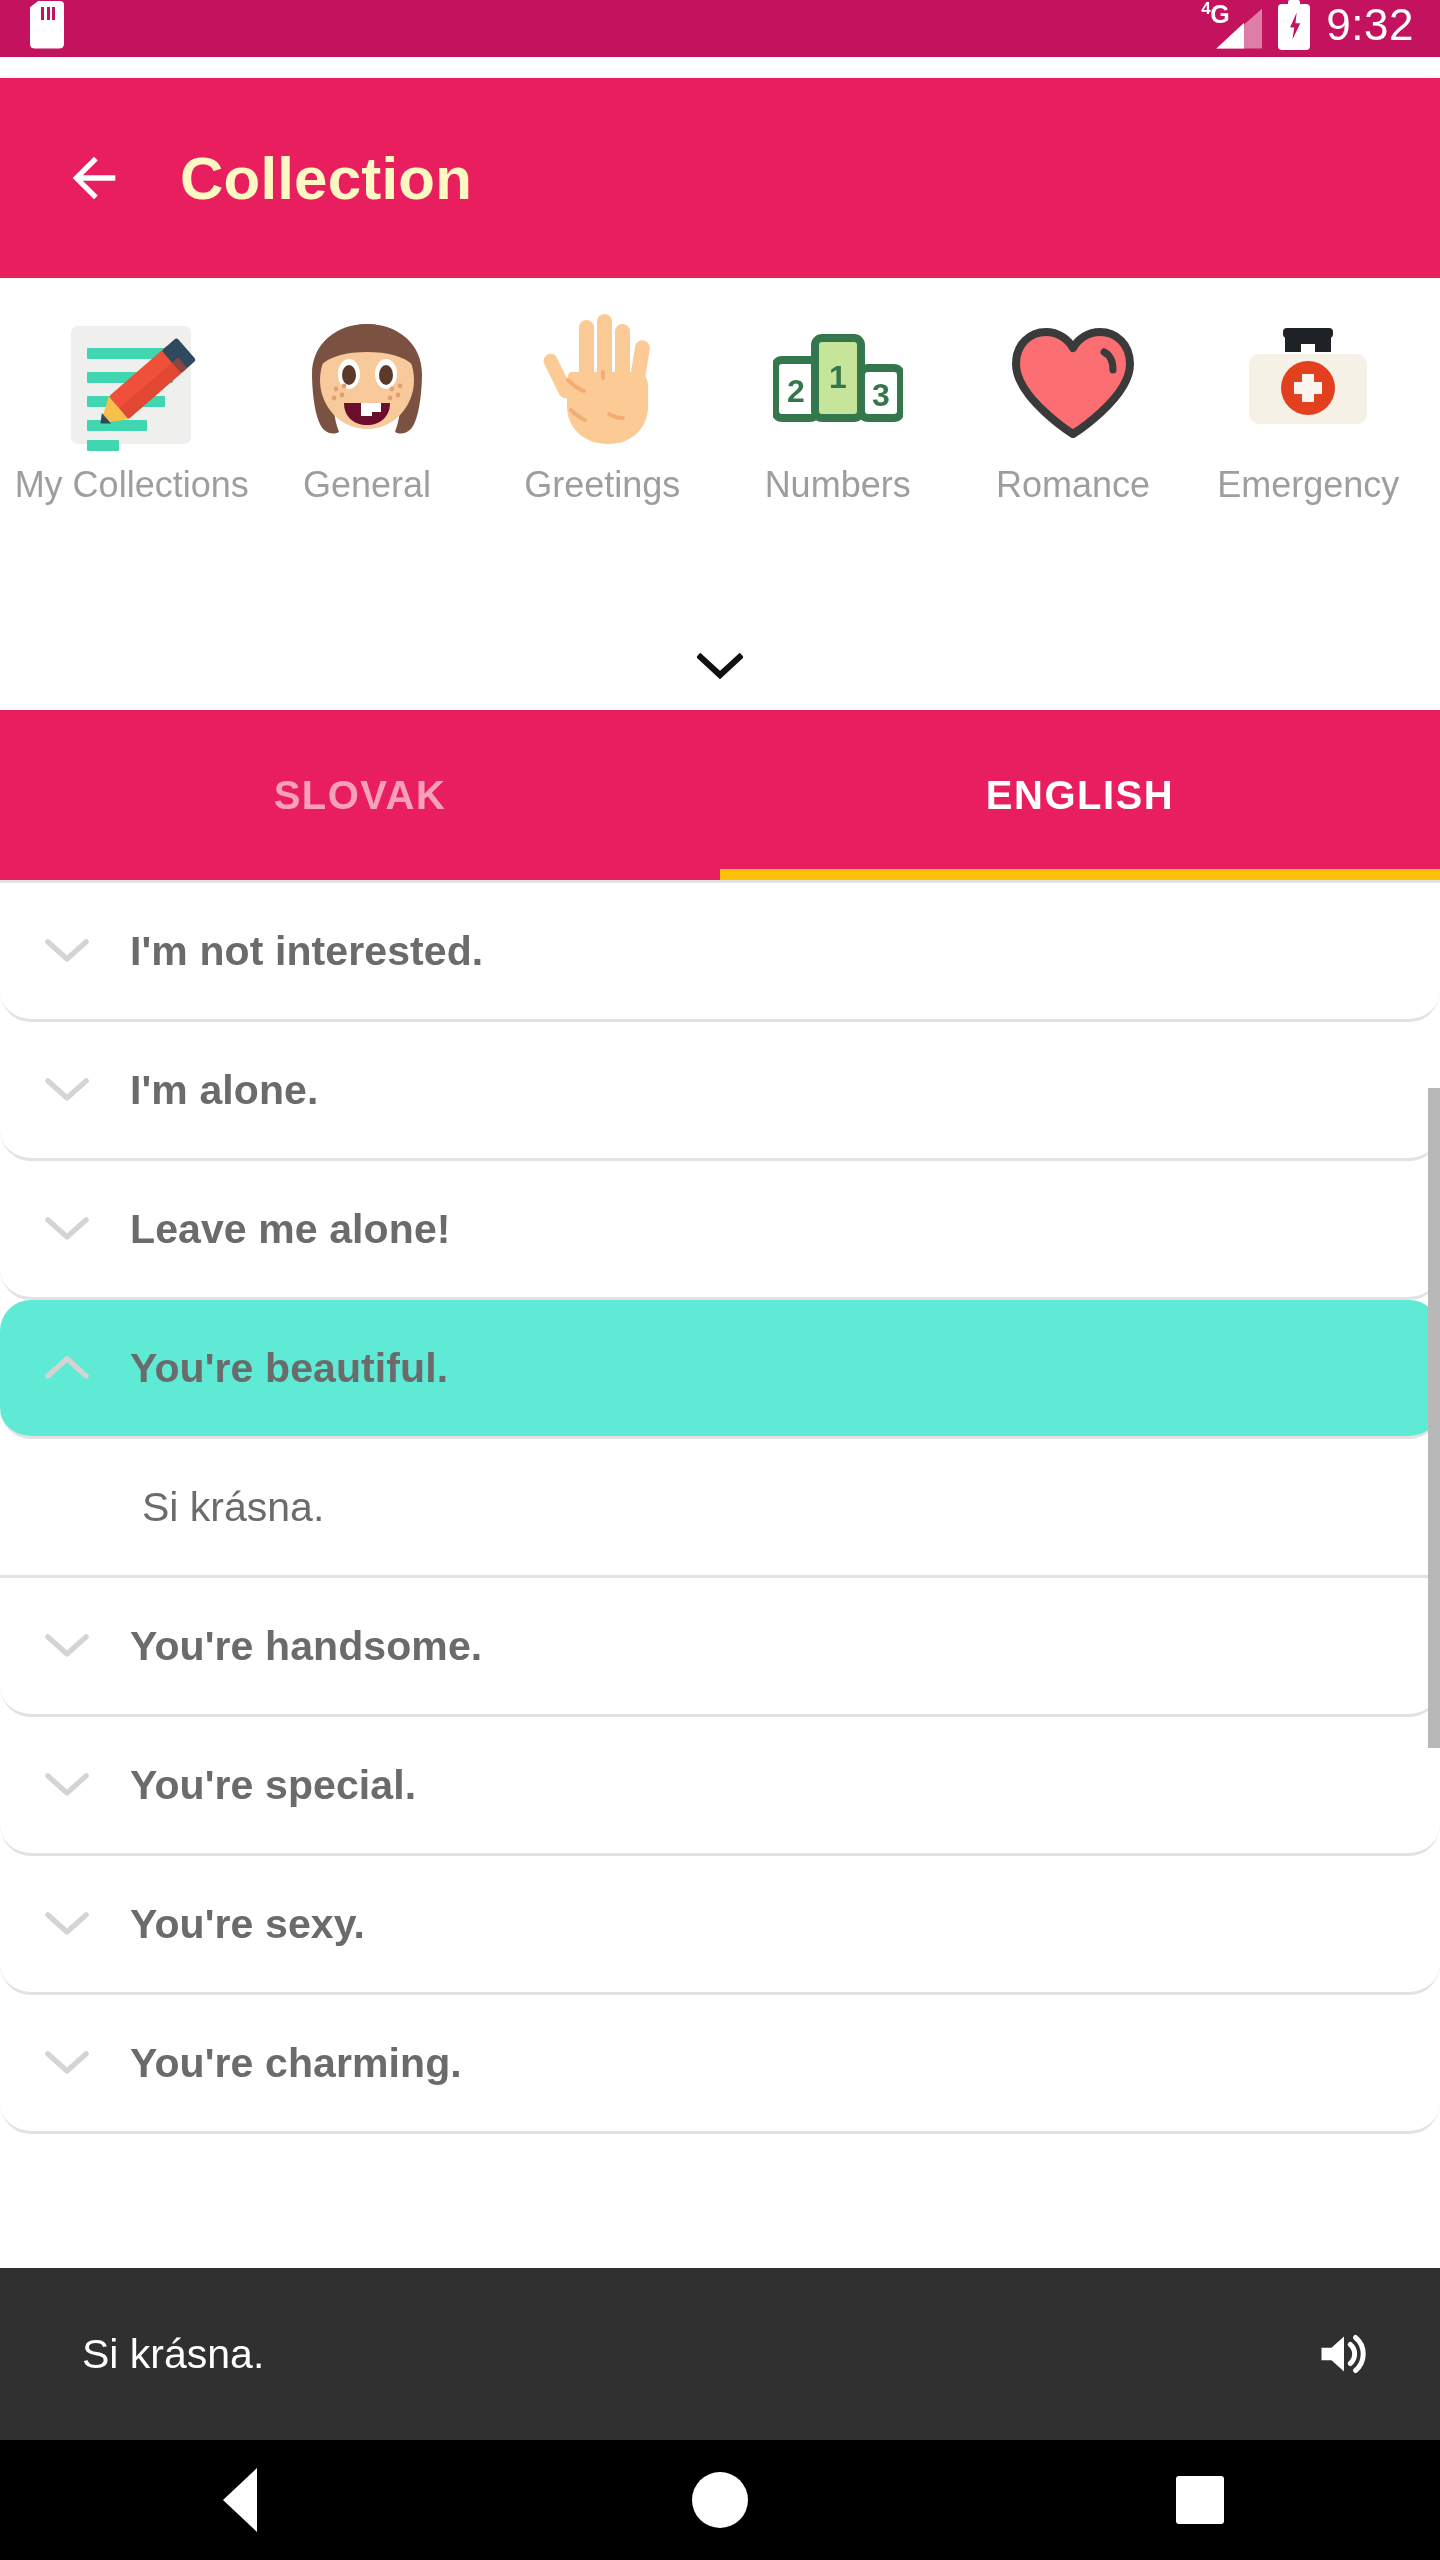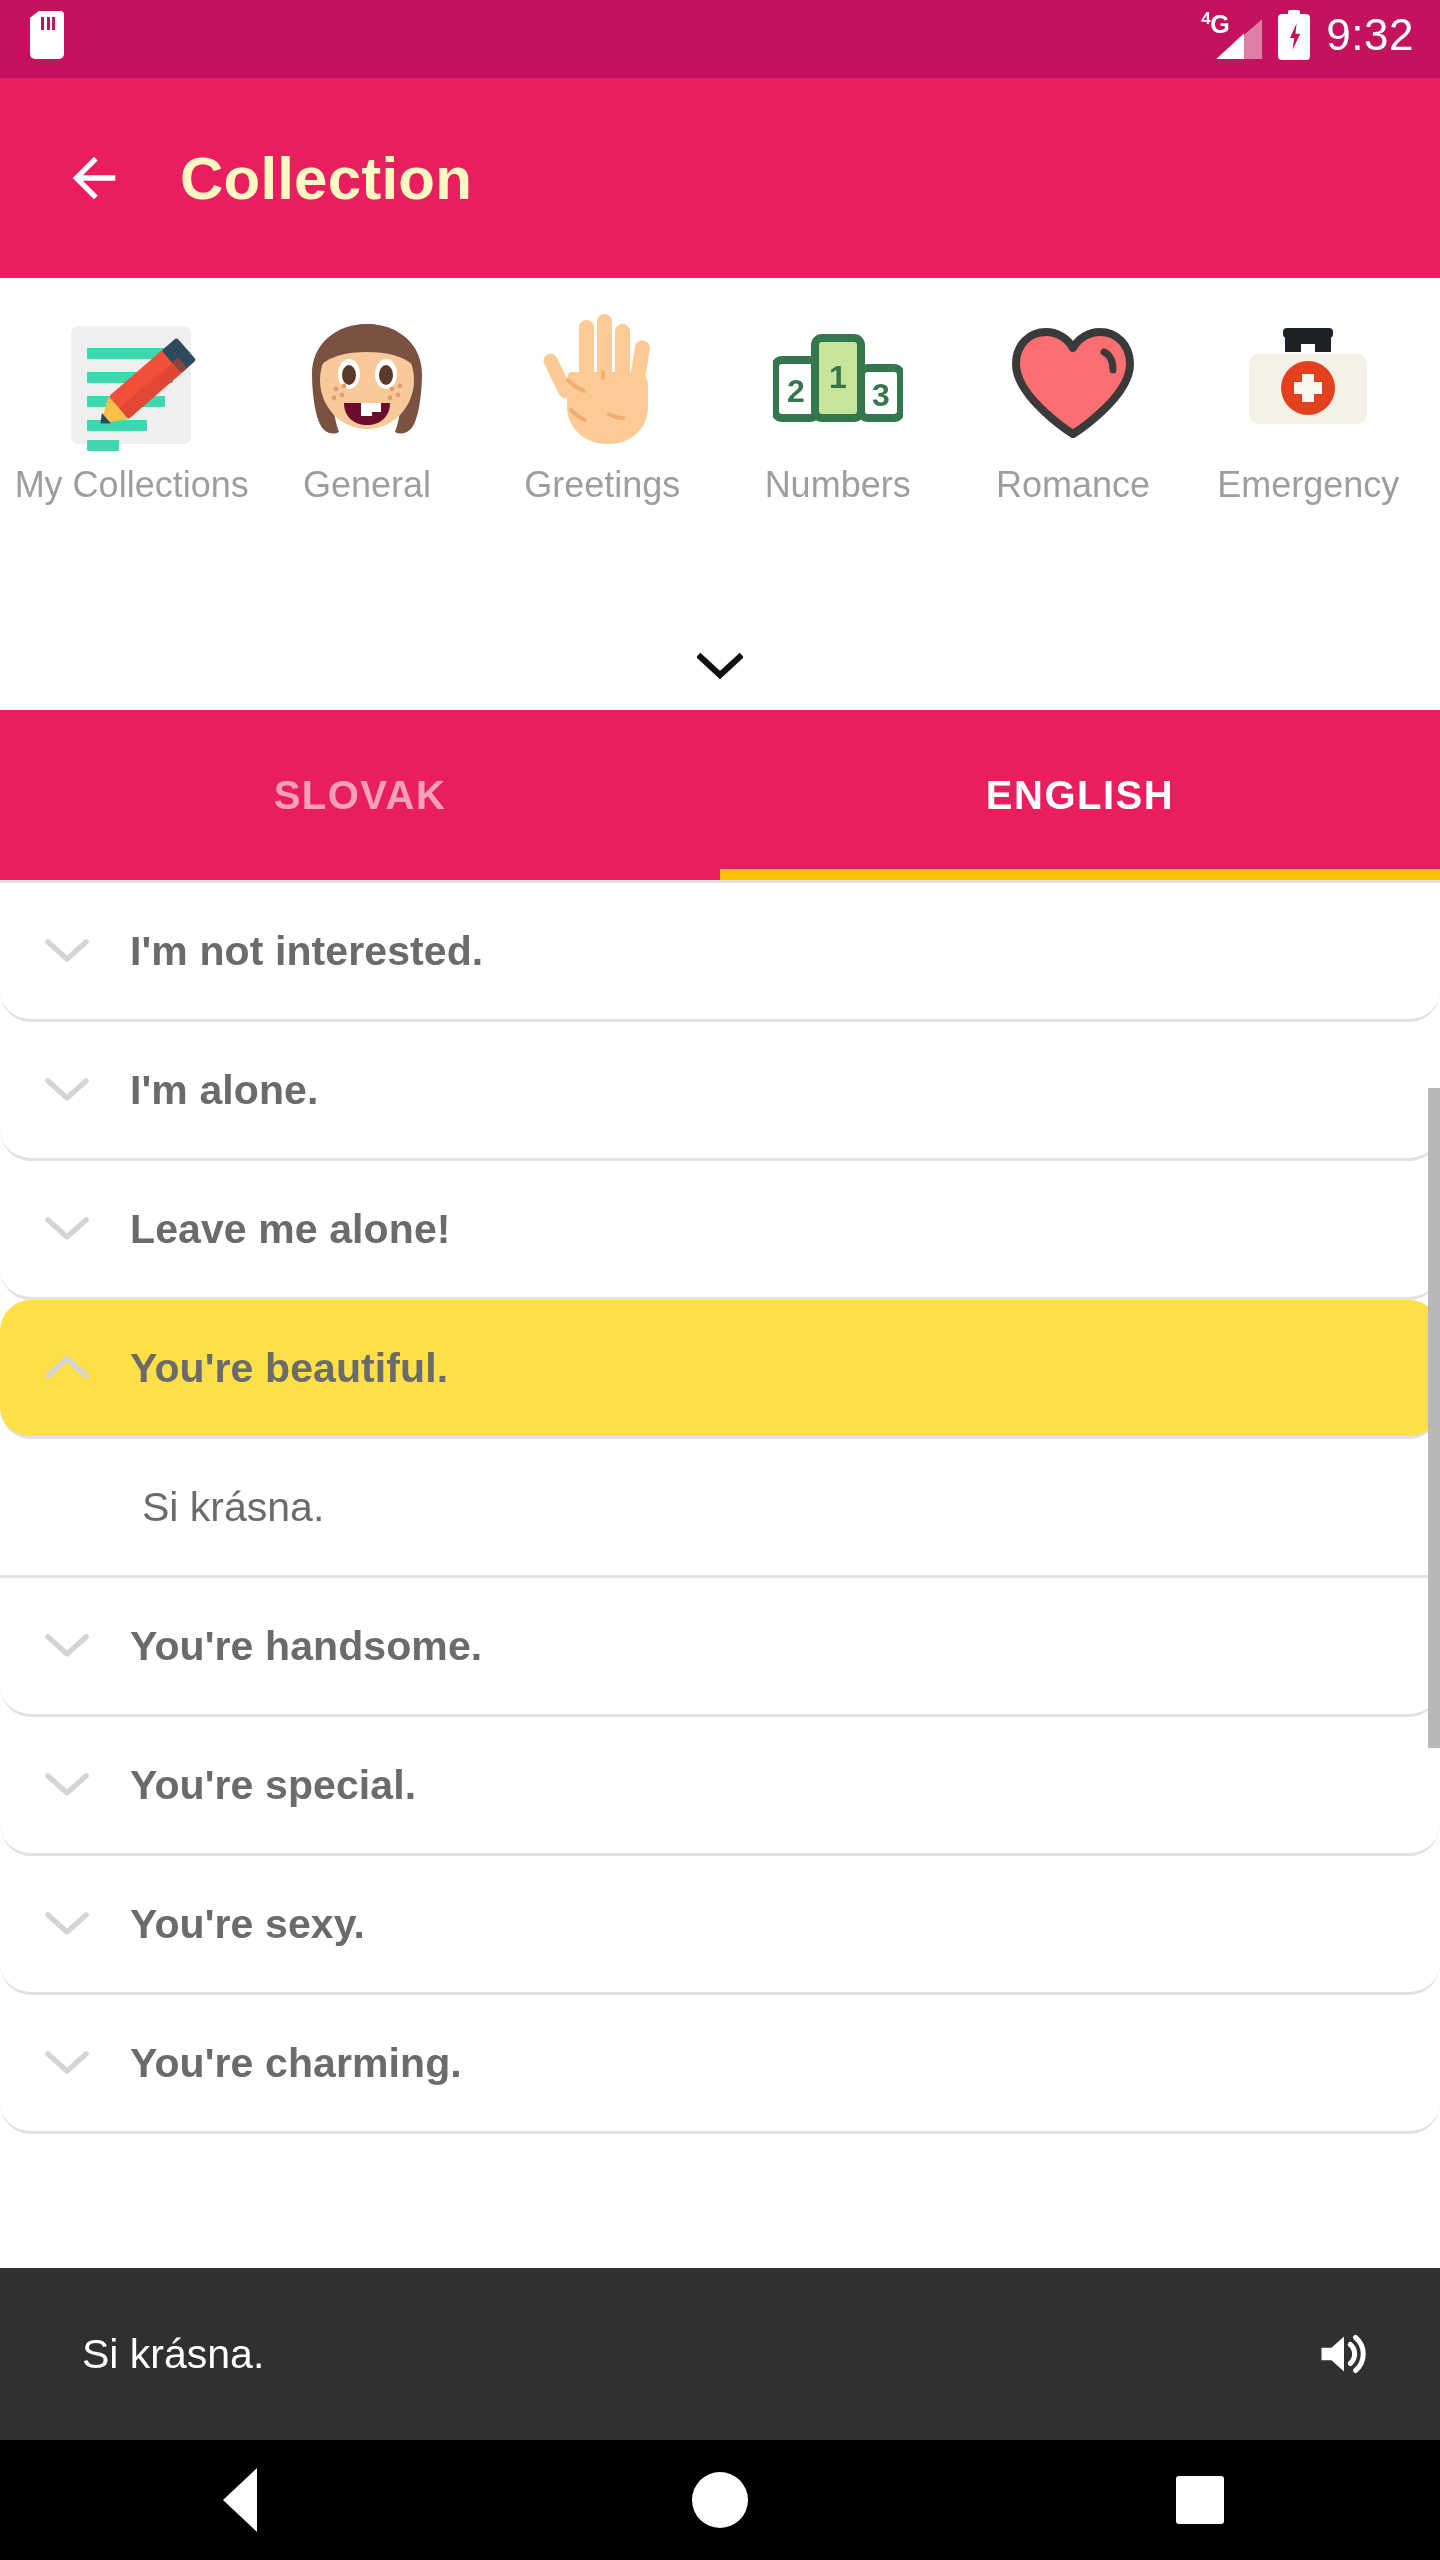--- a/index.html
+++ b/index.html
@@ -7,21 +7,21 @@
   html, body {
     width: 1440px; height: 2560px;
     background: #ffffff;
     font-family: "Liberation Sans", "DejaVu Sans", sans-serif;
     overflow: hidden;
   }
   #screen { position: relative; width: 1440px; height: 2560px; background: #fff; }
 
   
   .status-bar {
-    position: absolute; top: 0; left: 0; width: 1440px; height: 78px;
+    position: absolute; top: 0; left: 0; width: 1440px; height: 57px;
     background: #C4135E;
     display: flex; align-items: center; justify-content: space-between;
     padding: 0 26px 8px 30px;
   }
   .sd-card-icon { width: 34px; height: 48px; position: relative; }
   .sd-card-icon .body {
     position: absolute; left: 0; top: 0; width: 34px; height: 48px;
     background: #fff; border-radius: 4px 4px 5px 5px;
     clip-path: polygon(26% 0, 100% 0, 100% 100%, 0 100%, 0 14%);
   }
@@ -158,21 +158,21 @@
     position: absolute; top: 880px; left: 0; width: 1440px; height: 1310px;
     background: #ffffff; overflow: hidden;
   }
   .list-divider { width: 100%; height: 3px; background: #e2e2e2; }
   .list-row {
     position: relative; display: flex; align-items: center;
     height: 139px; background: #ffffff; cursor: pointer;
     border-bottom: 3px solid #e2e2e2;
     border-radius: 31px;
   }
-  .list-row.expanded { background: #fde047; }
+  .list-row.expanded { background: #5eead4; }
   .row-chevron {
     width: 66px; height: 66px; margin-left: 34px;
     display:flex; align-items:center; justify-content:center; flex: 0 0 auto;
   }
   .row-text {
     font-size: 41px; font-weight: 700; color: #6b6b6b;
     margin-left: 30px; letter-spacing: 0.1px;
   }
   .sub-row {
     display:flex; align-items:center; height: 139px; background:#ffffff;

